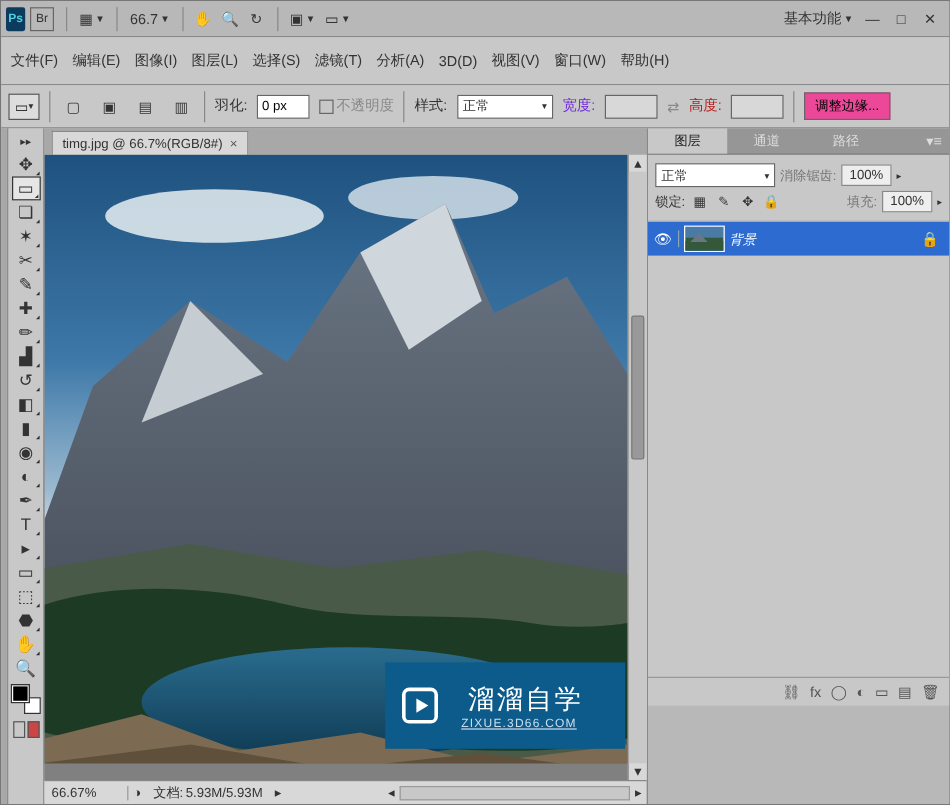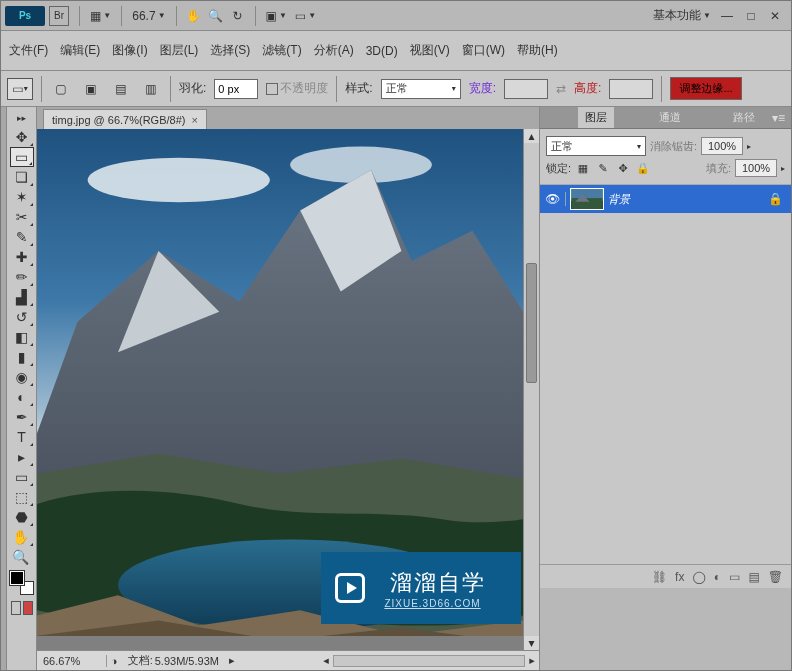--- a/index.html
+++ b/index.html
@@ -1,41 +1,41 @@
 <!DOCTYPE html>
 <html><head>
 <meta charset="utf-8">
 <style>
   * { box-sizing: border-box; margin: 0; padding: 0; font-family: "Microsoft YaHei", sans-serif; }
   body { width: 792px; height: 671px; background: #c8c8c8; overflow: hidden; font-size: 12px; color: #333; }
   .app { display: flex; flex-direction: column; width: 100%; height: 100%; border: 1px solid #777; }
 
   
   .title-bar { height: 30px; background: #b8b8b8; display: flex; align-items: center; padding: 0 4px; border-bottom: 1px solid #8a8a8a; }
-  .ps-icon { width: 40px; height: 20px; background: #0b3c5d; color:#4dd0e1; font-weight:bold; font-size:10px; display:flex;align-items:center;justify-content:center; border-radius:2px; margin-right:4px;}
+  .ps-icon { width: 16px; height: 20px; background: #0b3c5d; color:#4dd0e1; font-weight:bold; font-size:10px; display:flex;align-items:center;justify-content:center; border-radius:2px; margin-right:4px;}
   .br-icon { width:20px; height:20px; border:1px solid #666; display:flex;align-items:center;justify-content:center; font-size:10px; margin-right:4px;}
   .title-sep { width:1px; height:20px; background:#888; margin:0 6px; }
   .title-item { padding: 0 4px; display: flex; align-items: center; gap:2px; }
   .tri-down { font-size: 8px; color: #333; }
   .title-spacer { flex: 1; }
   .win-btn { width: 20px; height: 16px; margin: 0 2px; display:flex; align-items:center; justify-content:center; }
 
   
   .menu-bar { height: 40px; background: #c8c8c8; display: flex; align-items: center; padding: 0 8px; border-bottom: 1px solid #8a8a8a; gap: 12px;}
   .menu-item { cursor: default; }
 
   
   .options-bar { height: 36px; background: #c8c8c8; display: flex; align-items: center; padding: 0 6px; gap: 8px; border-bottom: 1px solid #8a8a8a;}
   .tool-thumb { width: 26px; height: 22px; border: 1px solid #555; display:flex;align-items:center;justify-content:center; background:#ddd;}
   .opt-sep { width:1px; height:26px; background: #888; }
   .icon-btn { width:22px; height:22px; display:flex;align-items:center;justify-content:center; border:1px solid transparent; }
   .field { width: 48px; height: 20px; border:1px solid #666; background:#fff; font-size:11px; padding:1px 3px; }
   .field.dim { background: #d8d8d8; }
   .combo { width: 80px; height:20px; border:1px solid #666; background:#fff; display:flex; align-items:center; padding:0 4px; font-size:11px;}
-  .btn-edge { padding:3px 8px; border:1px solid #666; background:#b91c1c; font-size:11px;}
+  .btn-edge { padding:3px 8px; border:1px solid #666; background:#ec4899; font-size:11px;}
   .checkbox { width:12px;height:12px;border:1px solid #666;margin-right:2px;display:inline-block;vertical-align:middle;}
 
   
   .work { flex:1; display:flex; background: #b0b0b0; }
   .left-strip { width:6px; background:#a8a8a8; border-right:1px solid #888;}
   .toolbox { width:30px; background:#c8c8c8; border-right:1px solid #888; display:flex; flex-direction:column; align-items:center; padding-top:6px;}
   .toolbox .tool { width:24px; height:20px; margin:0px 0; display:flex; align-items:center; justify-content:center; font-size:14px; position:relative;}
   .toolbox .tool.sel { border:1px solid #333; background:#e6e6e6;}
   .tool .corner { position:absolute; right:1px; bottom:1px; width:0;height:0;border-left:3px solid transparent;border-bottom:3px solid #333;}
   .tcolor { width:24px; height:24px; position:relative; margin-top:4px;}
@@ -61,21 +61,21 @@
   .status-zoom { width:70px; padding:0 6px; border-right:1px solid #999;}
   .status-doc { padding:0 6px; display:flex; gap:2px;align-items:center;}
   .status-spacer { flex:1;}
   .hscroll { width:220px; height:14px; display:flex; align-items:center; }
   .hscroll .hsb{ width:14px;height:14px; display:flex;align-items:center;justify-content:center;}
   .hscroll .htrack{ flex:1; height:12px; background:#c8c8c8; position:relative; border:1px solid #999;}
 
   
   .panels { width:252px; background:#b8b8b8; border-left:1px solid #888; display:flex; flex-direction:column;}
   .panel-head { height:22px; background:#969696; display:flex; align-items:center; border-bottom:1px solid #777;}
-  .panel-tab { padding:3px 7px; font-size:11px; color:#ddd;margin-left:38px;}
+  .panel-tab { padding:3px 22px; font-size:11px; color:#ddd;}
   .panel-tab.active { background:#c8c8c8; color:#222;}
   .panel-menu { margin-left:auto; padding:0 6px; color:#ddd;}
   .panel-body { background:#c8c8c8; padding:4px 6px; font-size:11px;}
   .row { display:flex; align-items:center; gap:4px; margin:3px 0;}
   .row .lbl { color:#777;}
   .small-field { width:42px; height:18px; border:1px solid #888; background:#eee; font-size:11px; text-align:center; line-height:16px;}
   .lock-icons { display:flex; gap:4px;}
   .lock-icons span{ width:16px;height:16px; display:flex;align-items:center;justify-content:center;}
   .layer-list { height:380px; background:#c8c8c8; border-top:1px solid #aaa;}
   .layer-row { height:28px; display:flex; align-items:center;}

